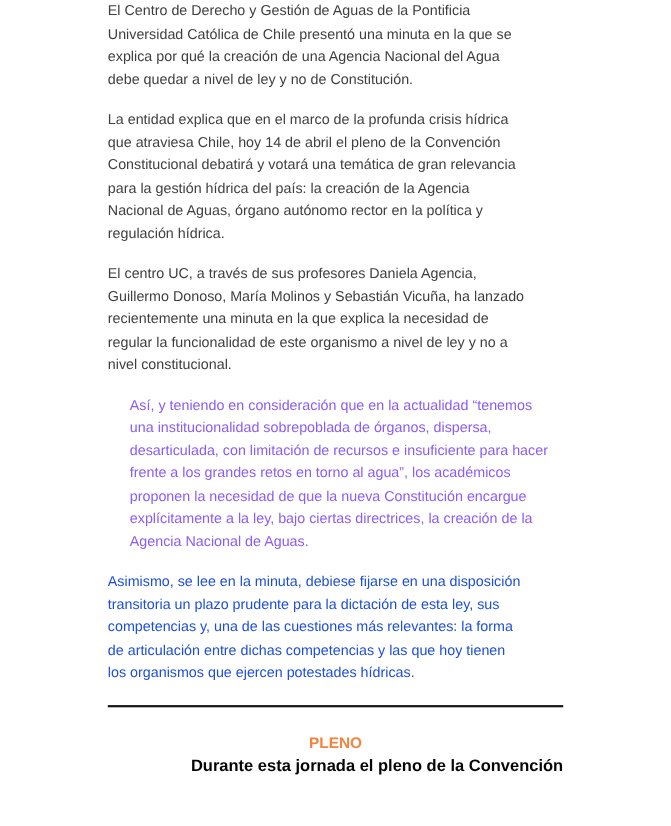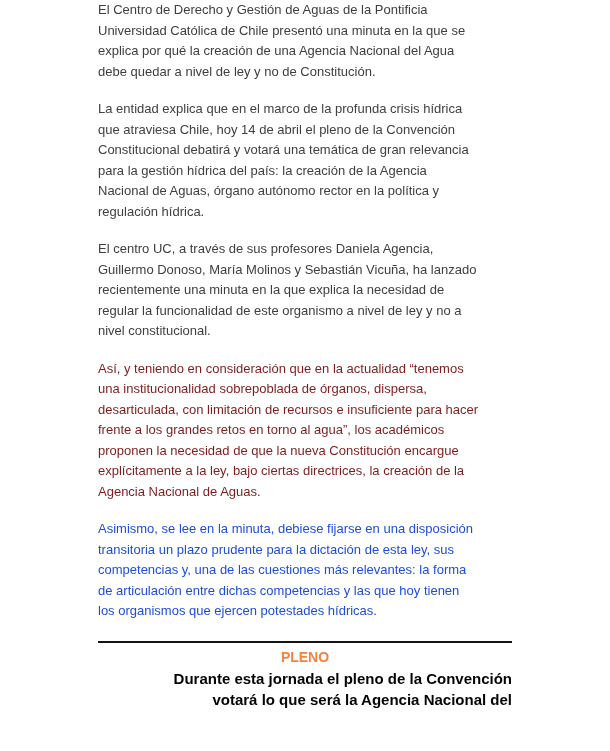--- a/index.html
+++ b/index.html
@@ -28,21 +28,21 @@
     white-space: pre-line;
   }
   .top-rule {
     border: none;
     height: 0;
     border-top: 2px solid #141414;
     margin: 19px 0 0 0;
     width: 100%;
   }
   .kicker {
-    margin: 6px 0 0 0;
+    margin: 24px 0 0 0;
     text-align: center;
     font-weight: bold;
     font-size: 14px;
     line-height: 17px;
   }
   .headline {
     margin: 2px 0 0 0;
     text-align: right;
     font-weight: bold;
     font-size: 15px;
@@ -74,21 +74,21 @@
 para la gestión hídrica del país: la creación de la Agencia
 Nacional de Aguas, órgano autónomo rector en la política y
 regulación hídrica.</p>
 
     <p class="body-para" style="color: rgb(62, 62, 62);">El centro UC, a través de sus profesores Daniela Agencia,
 Guillermo Donoso, María Molinos y Sebastián Vicuña, ha lanzado
 recientemente una minuta en la que explica la necesidad de
 regular la funcionalidad de este organismo a nivel de ley y no a
 nivel constitucional.</p>
 
-    <p class="body-para" style="color: #7f1d1d;">Así, y teniendo en consideración que en la actualidad “tenemos
+    <p class="body-para" style="color: #8b5cf6; margin-left: 20px;">Así, y teniendo en consideración que en la actualidad “tenemos
 una institucionalidad sobrepoblada de órganos, dispersa,
 desarticulada, con limitación de recursos e insuficiente para hacer
 frente a los grandes retos en torno al agua”, los académicos
 proponen la necesidad de que la nueva Constitución encargue
 explícitamente a la ley, bajo ciertas directrices, la creación de la
 Agencia Nacional de Aguas.</p>
 
     <p class="body-para" style="color: #1d4ed8;">Asimismo, se lee en la minuta, debiese fijarse en una disposición
 transitoria un plazo prudente para la dictación de esta ley, sus
 competencias y, una de las cuestiones más relevantes: la forma

